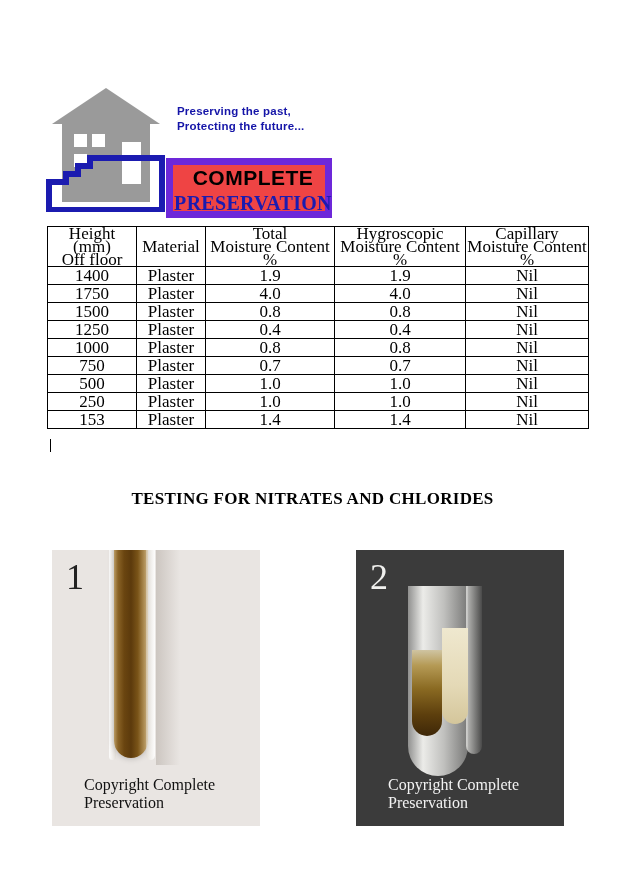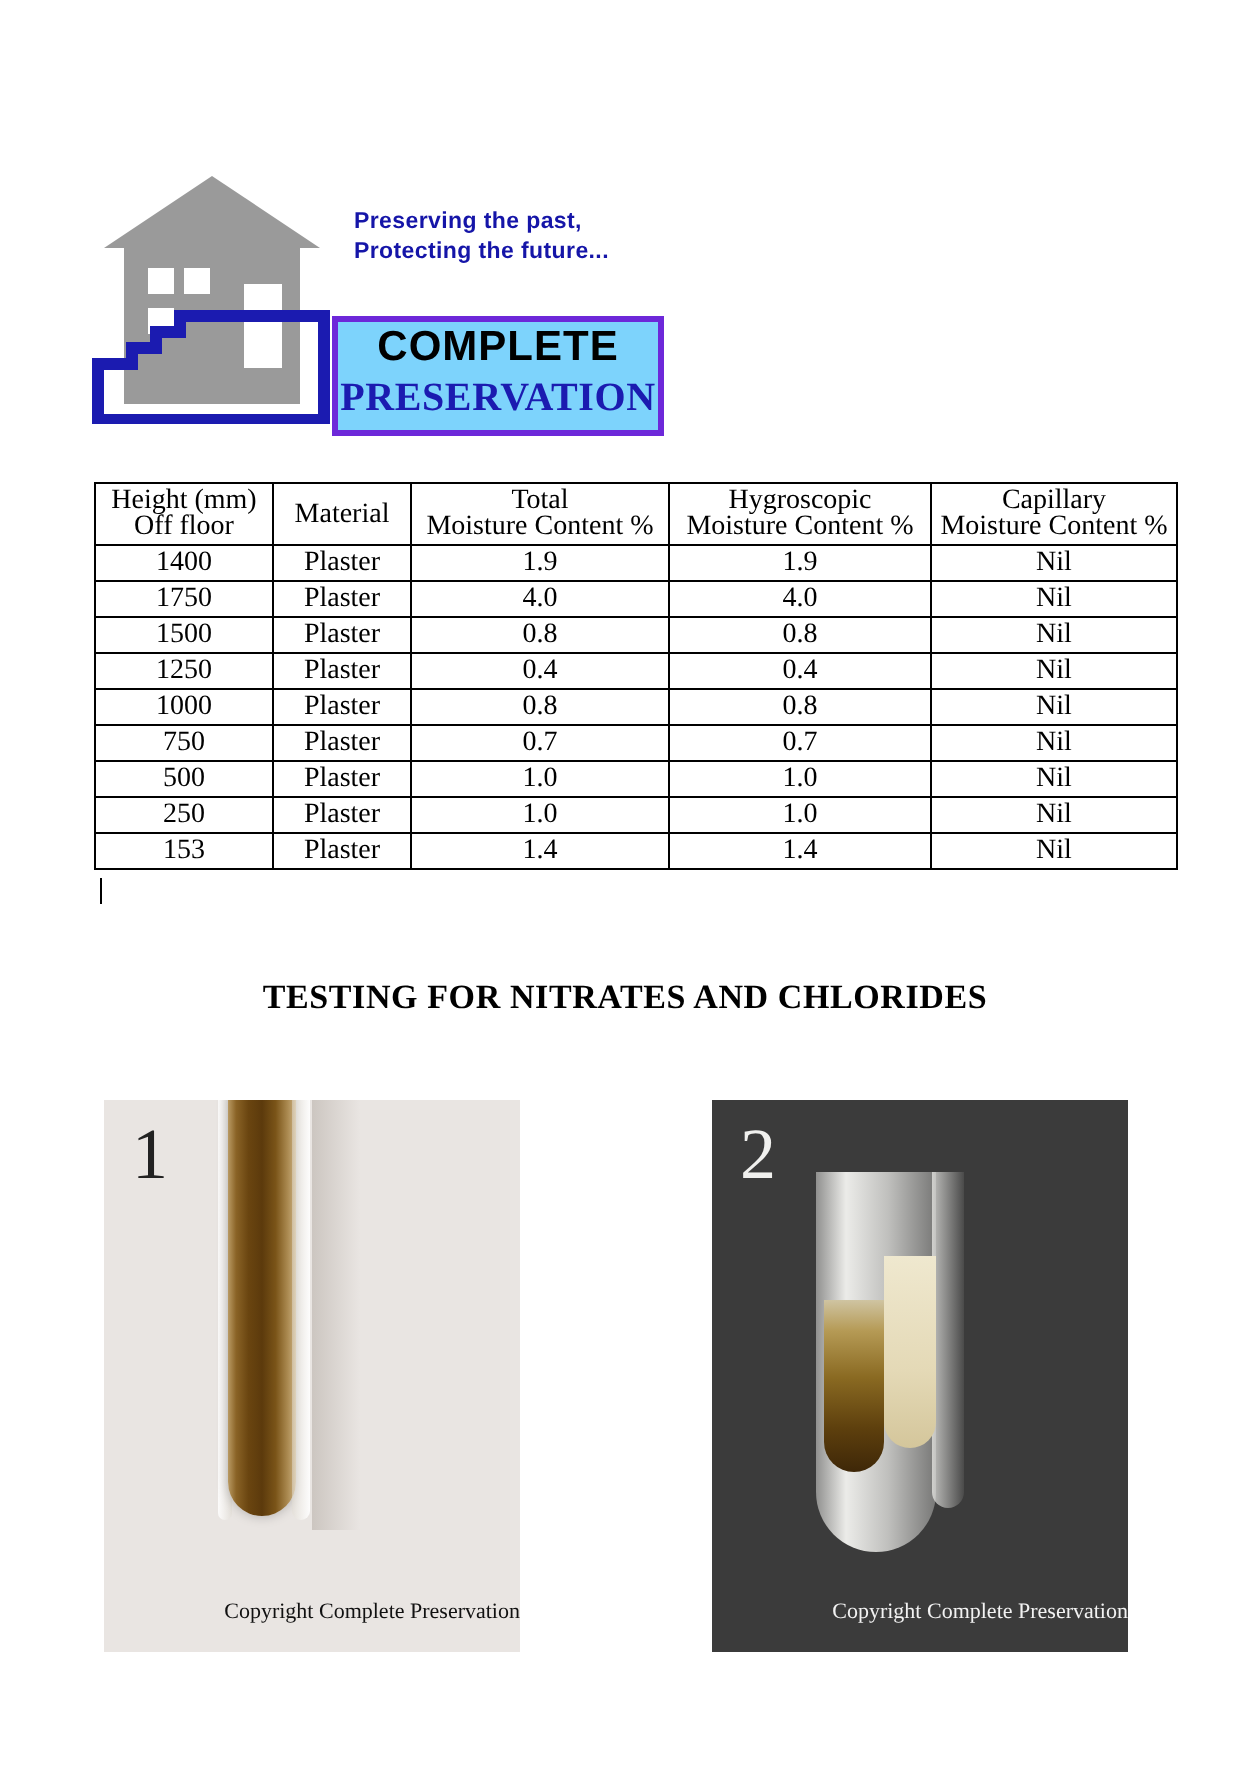--- a/index.html
+++ b/index.html
@@ -42,22 +42,22 @@
     color: #1515a8;
     line-height: 15px;
     letter-spacing: 0.2px;
   }
   .brandbox {
     position: absolute;
     left: 166px;
     top: 122px;
     width: 166px;
     height: 60px;
-    border: 3px solid #6d28d9;
-    background: #7dd3fc;
+    border: 7px solid #6d28d9;
+    background: #ef4444;
     box-sizing: border-box;
   }
   .brand-complete {
     position: absolute;
     left: 0;
     top: 1px;
     width: 160px;
     text-align: center;
     font-family: "Liberation Sans", sans-serif;
     font-weight: bold;
@@ -75,24 +75,24 @@
     font-weight: bold;
     font-size: 20px;
     letter-spacing: 0.3px;
     color: #1b1bb0;
   }
 
   
   .data-table {
     position: absolute;
     left: 47px;
-    top: 241px;
+    top: 226px;
     border-collapse: collapse;
     font-family: "Liberation Serif", serif;
-    font-size: 14px;
+    font-size: 17px;
     padding-left: 44px;
   }
   .data-table th, .data-table td {
     border: 1px solid #000000;
     padding: 0;
     height: 17px;
     line-height: 13px;
     font-weight: normal;
     text-align: center;
     vertical-align: middle;
@@ -158,25 +158,26 @@
     z-index: 5;
   }
   .photo-2 .photo-number {
     color: #f0f0ee;
   }
   .copyright {
     position: absolute;
     left: 0;
     bottom: 14px;
     width: 100%;
-    text-align: right;
+    text-align: left;
     font-family: "Liberation Serif", serif;
-    font-size: 11px;
+    font-size: 16px;
     color: #111111;
     z-index: 5;
+    padding-left: 32px;
   }
   .photo-2 .copyright {
     color: #f2f2f2;
   }
 
   
   .tube1 {
     position: absolute;
     left: 62px;
     top: -4px;

